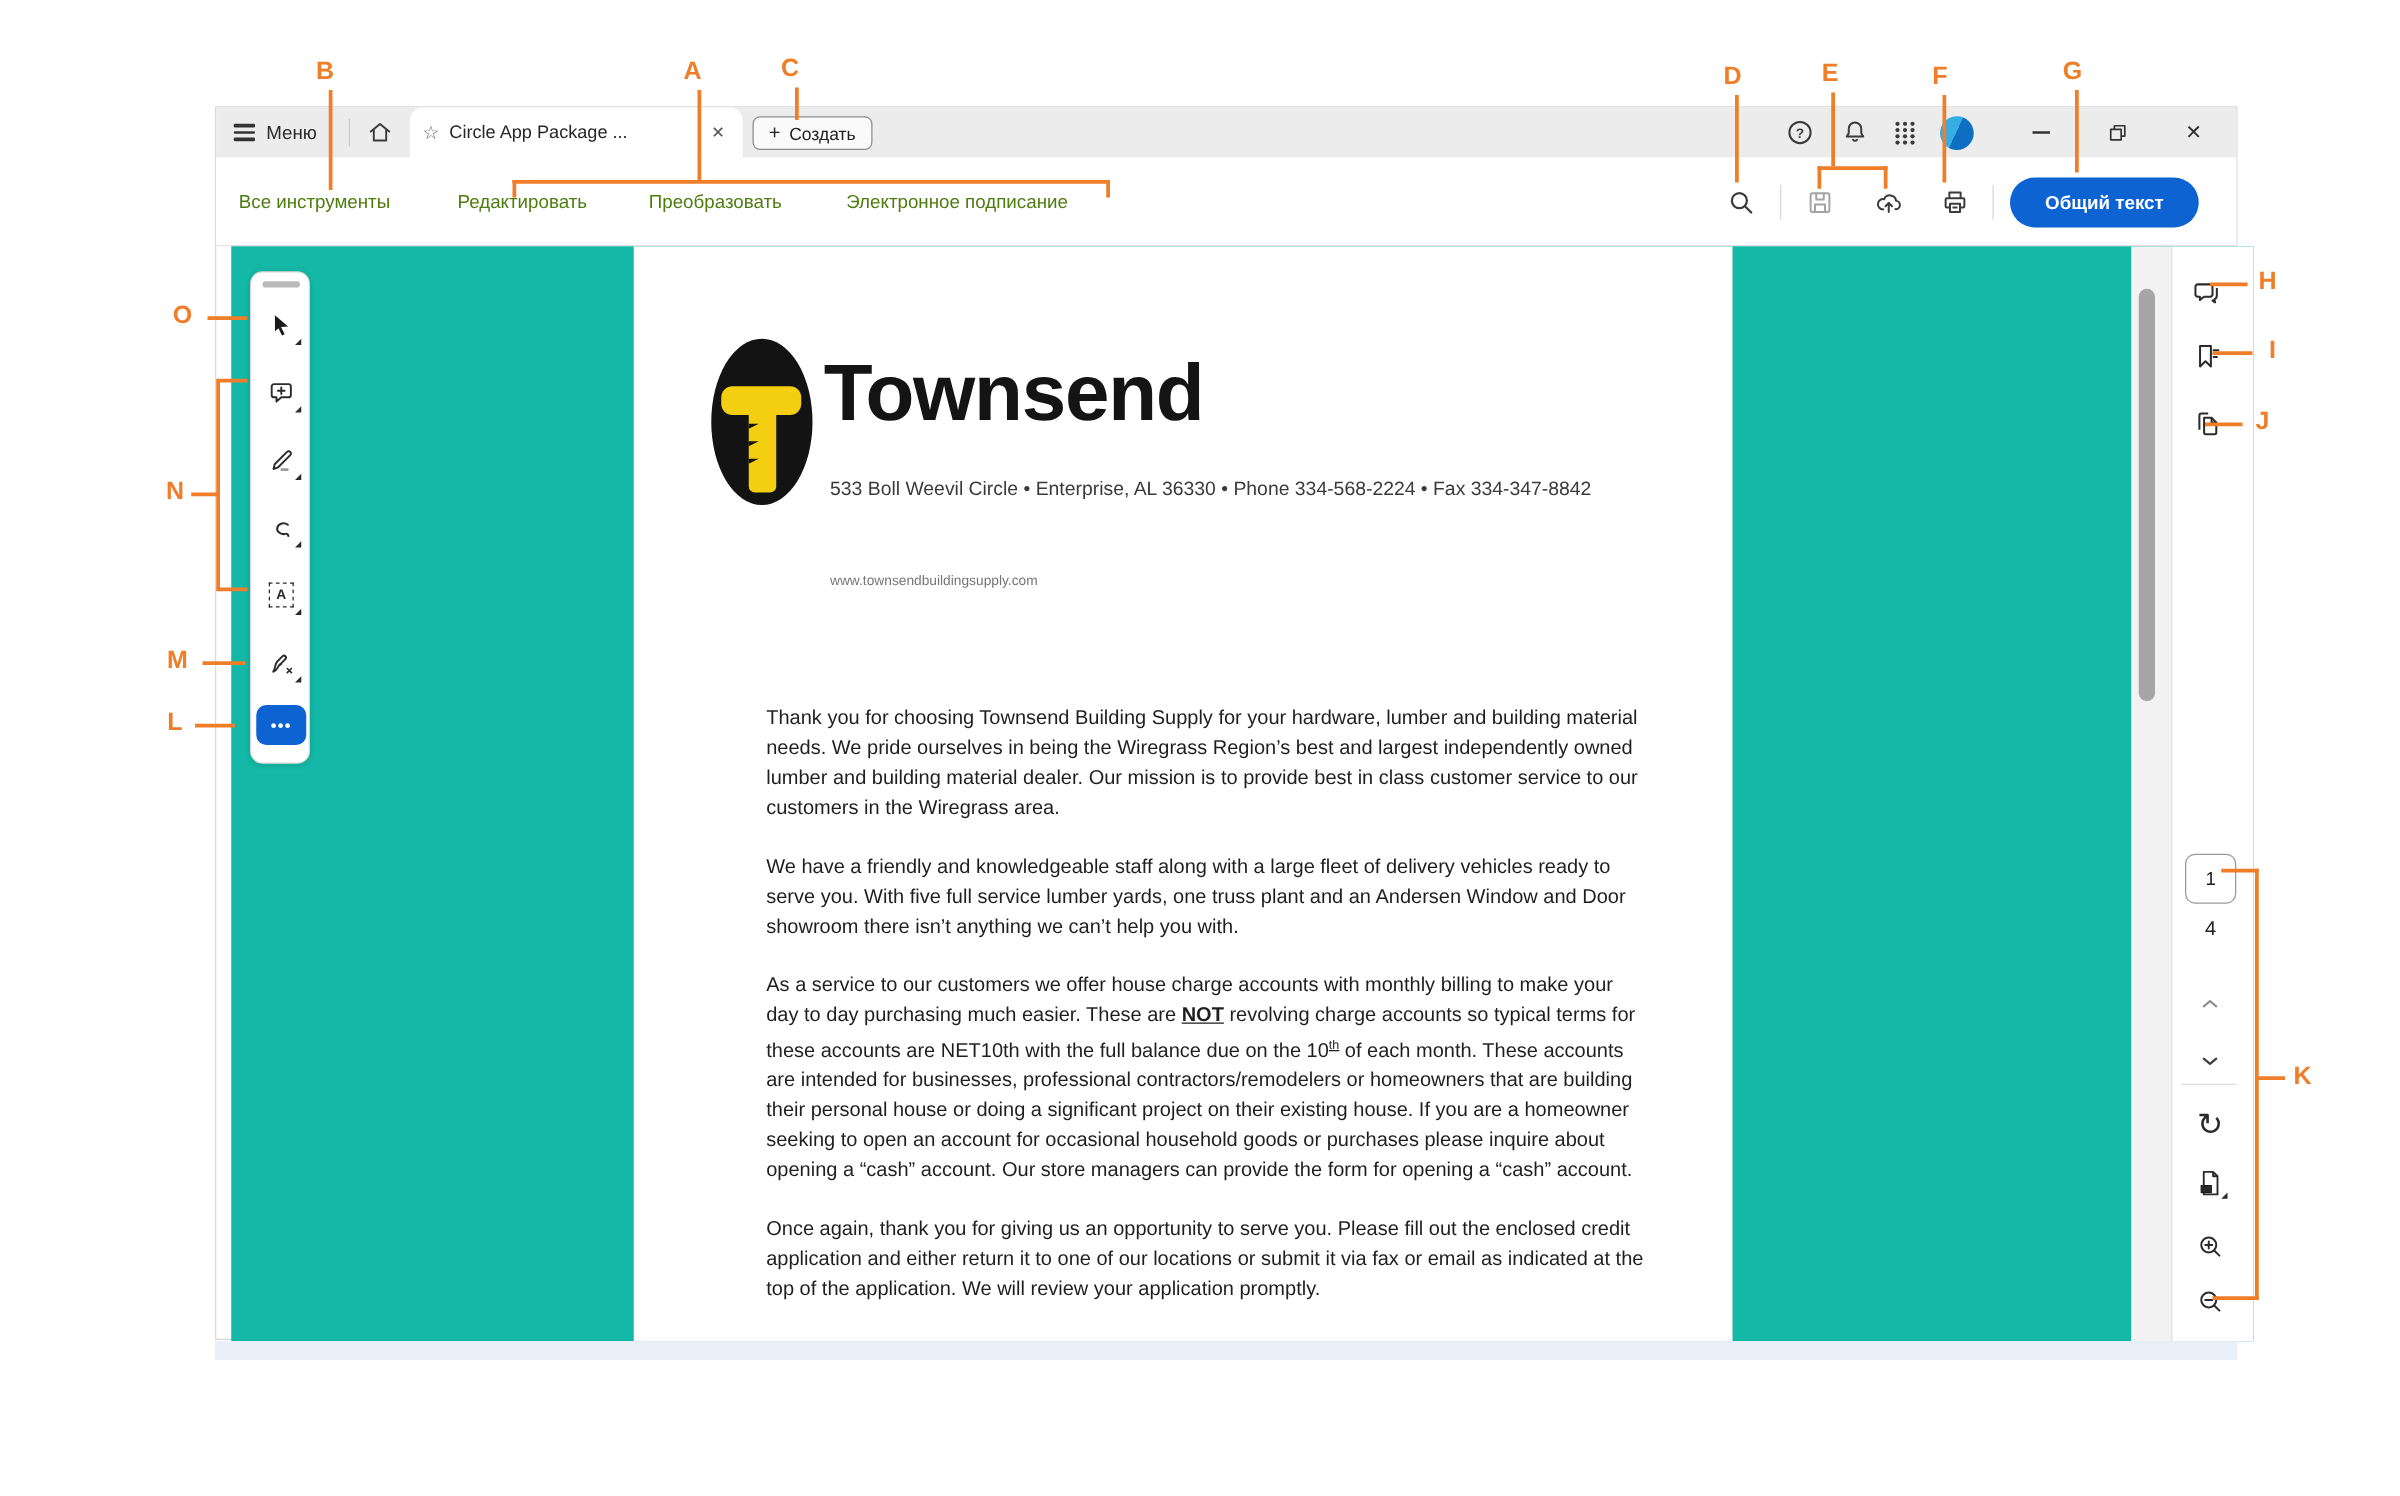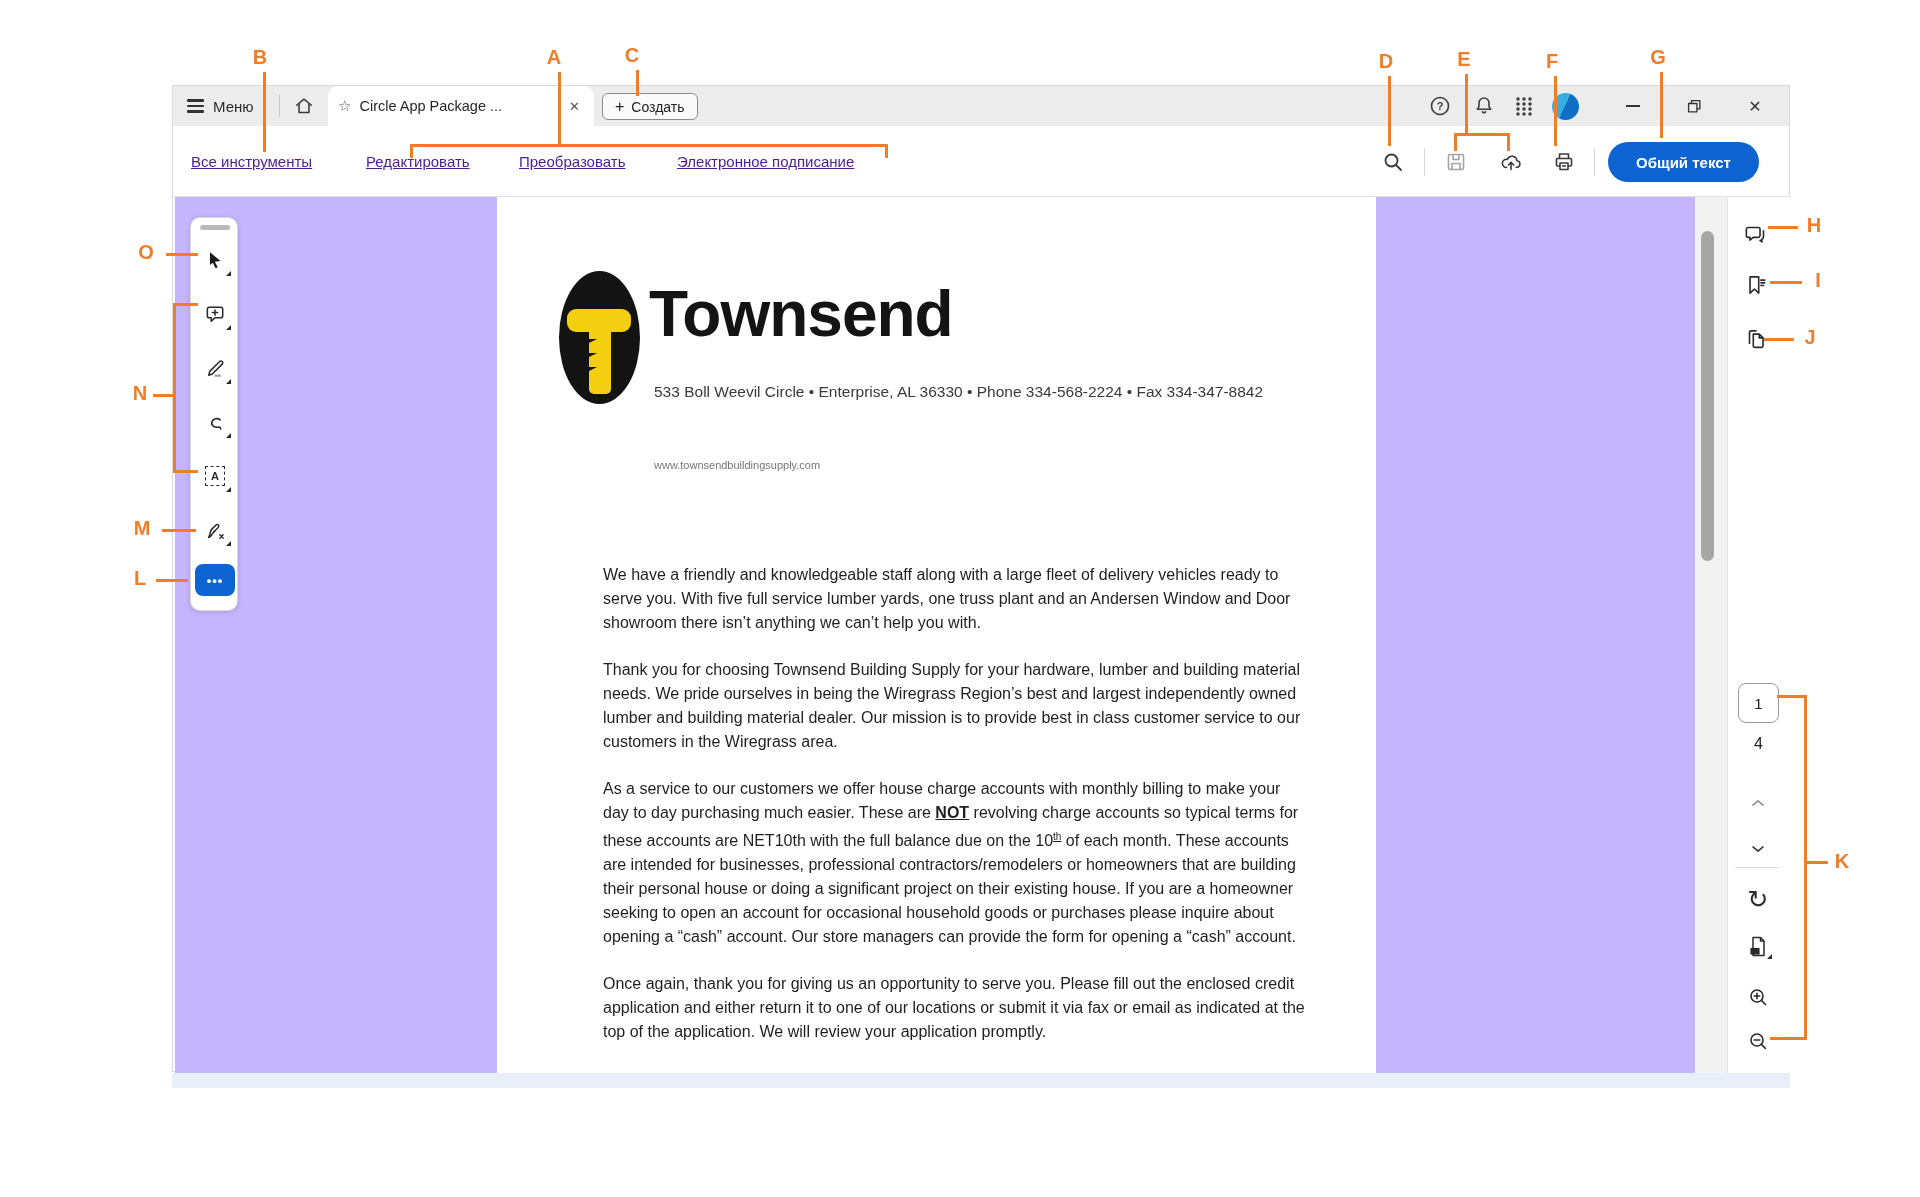--- a/index.html
+++ b/index.html
@@ -26,29 +26,29 @@
     border:1px solid #8C8C8C; border-radius:6px; background:#FAFAFA; display:flex; align-items:center; gap:7px; font-size:14px; color:#222; cursor:pointer; }
   .create-plus { font-size:16px; line-height:1; color:#222; }
   .top-ic { position:absolute; top:6px; width:28px; height:28px; display:flex; align-items:center; justify-content:center; }
   .avatar { border-radius:50%; width:27px; height:27px;
     background:linear-gradient(115deg,#35AEE4 48%,#0E6FC2 48%); }
   .winctl { font-size:16px; color:#333; }
   .minbar { width:14px; height:2px; background:#333; }
 
   
   .toolbar { position:absolute; left:0; top:40px; width:100%; height:71px; background:#fff; border-bottom:1px solid #E1E1E1; }
-  .tb-item { position:absolute; top:0; height:71px; display:flex; align-items:center; font-size:15px; color:#4c1d95; cursor:pointer; white-space:nowrap;text-decoration:underline; }
+  .tb-item { position:absolute; top:0; height:71px; display:flex; align-items:center; font-size:15px; color:#4d7c0f; cursor:pointer; white-space:nowrap; }
   .search-text { position:absolute; left:968px; top:0; width:231px; height:71px; display:flex; align-items:center; justify-content:flex-end; font-size:15px; color:#3f3f3f; }
   .tool-ic { position:absolute; top:23.5px; width:24px; height:24px; display:flex; align-items:center; justify-content:center; cursor:pointer; }
   .v-sep { position:absolute; top:22px; width:1px; height:28px; background:#D8D8D8; }
   .share-btn { position:absolute; left:1435px; top:16px; width:151px; height:40px; border-radius:20px;
     background:#0D63D2; color:#fff; font-size:15px; font-weight:bold; display:flex; align-items:center; justify-content:center; cursor:pointer; }
 
   
-  .content { position:absolute; left:2px; top:111px; width:1618px; height:876px; background:#c4b5fd; overflow:hidden; }
+  .content { position:absolute; left:12px; top:111px; width:1618px; height:876px; background:#14b8a6; overflow:hidden; }
   .page { position:absolute; left:322px; top:0; width:879px; height:876px; background:#fff; }
 
   
   .logo-ellipse { position:absolute; left:62px; top:74px; width:81px; height:133px; background:#131313; border-radius:50%; }
   .logo-bar { position:absolute; left:70px; top:112px; width:64px; height:23px; background:#F4CE10; border-radius:9px; }
   .logo-stem { position:absolute; left:92px; top:133px; width:22px; height:64px; background:#F4CE10; border-radius:0 0 5px 5px; }
   .notch { position:absolute; left:92px; width:0; height:0; border-top:4px solid #131313; border-right:8px solid transparent; }
   .logo-title { position:absolute; left:152px; top:80px; font-size:64px; font-weight:800; color:#141414; letter-spacing:-1px; }
   .logo-address { position:absolute; left:157px; top:186px; font-size:15.5px; color:#3a3a3a; white-space:nowrap; }
   .logo-site { position:absolute; left:157px; top:214px; font-size:11px; color:#767676;margin-top:48px; }
@@ -212,22 +212,22 @@
       <div class="logo-bar"></div>
       <div class="logo-stem"></div>
       <div class="notch" style="top:142px"></div>
       <div class="notch" style="top:156px"></div>
       <div class="notch" style="top:170px"></div>
       <div class="logo-title">Townsend</div>
       <div class="logo-address">533 Boll Weevil Circle • Enterprise, AL  36330 • Phone 334-568-2224 • Fax 334-347-8842</div>
       <div class="logo-site">www.townsendbuildingsupply.com</div>
 
       <div class="doc-body">
+        <p>Thank you for choosing Townsend Building Supply for your hardware, lumber and building material needs.  We pride ourselves in being the Wiregrass Region’s best and largest independently owned lumber and building material dealer.  Our mission is to provide best in class customer service to our customers in the Wiregrass area.</p>
         <p>We have a friendly and knowledgeable staff along with a large fleet of delivery vehicles ready to serve you.  With five full service lumber yards, one truss plant and an Andersen Window and Door showroom there isn’t anything we can’t help you with.</p>
-        <p>Thank you for choosing Townsend Building Supply for your hardware, lumber and building material needs.  We pride ourselves in being the Wiregrass Region’s best and largest independently owned lumber and building material dealer.  Our mission is to provide best in class customer service to our customers in the Wiregrass area.</p>
         <p><span>As a service to our customers we offer house charge accounts with monthly billing to make your day to day purchasing much easier.  These are </span><span class="doc-not">NOT</span><span> revolving charge accounts so typical terms for these accounts are NET10th with the full balance due on the 10</span><sup>th</sup><span> of each month.  These accounts are intended for businesses, professional contractors/remodelers or homeowners that are building their personal house or doing a significant project on their existing house.  If you are a homeowner seeking to open an account for occasional household goods or purchases please inquire about opening a “cash” account.  Our store managers can provide the form for opening a “cash” account.</span></p>
         <p>Once again, thank you for giving us an opportunity to serve you.  Please fill out the enclosed credit application and either return it to one of our locations or submit it via fax or email as indicated at the top of the application.  We will review your application promptly.</p>
       </div>
     </div>
 
     <div class="tool-panel">
       <div class="drag-handle"></div>
 
       <div class="tool-btn" style="top:22px">
         <svg class="ic" width="22" height="22" viewBox="0 0 24 24">

